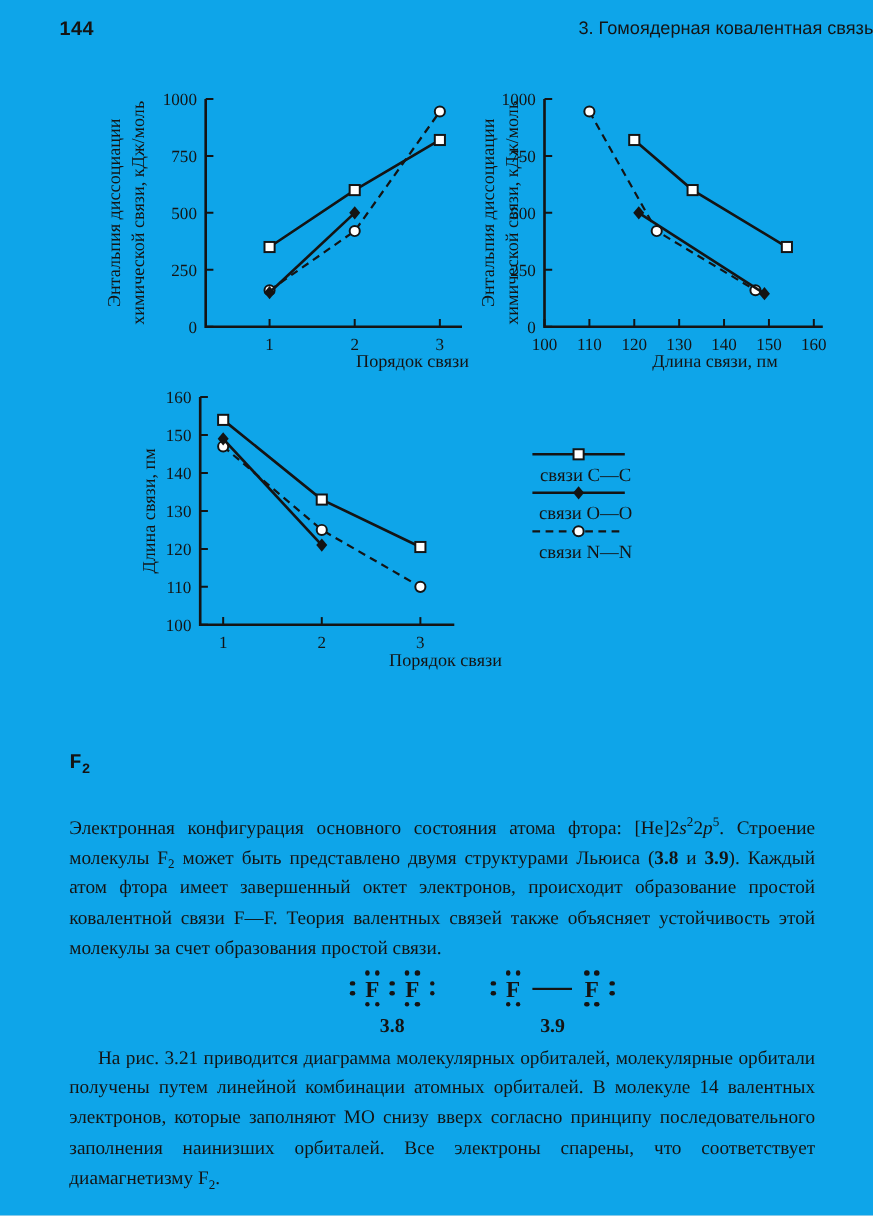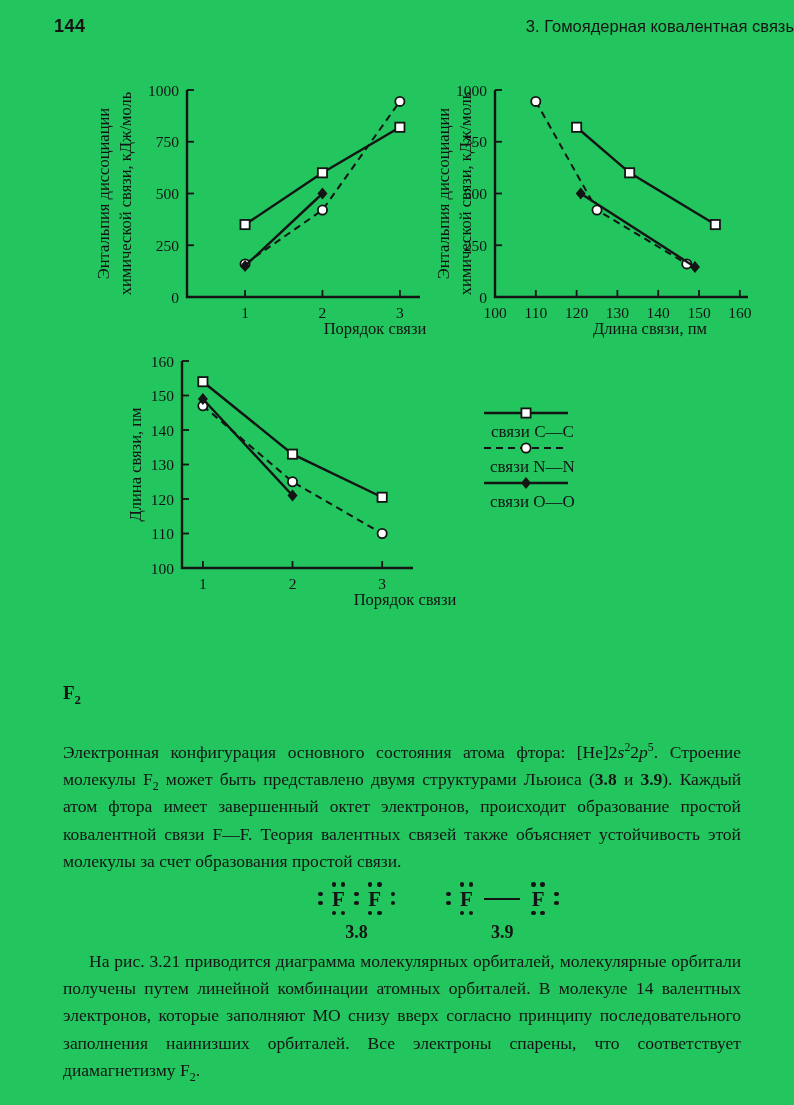--- a/index.html
+++ b/index.html
@@ -1,30 +1,30 @@
 <!DOCTYPE html>
 <html lang="ru"><head>
 <meta charset="utf-8">
 <style>
   html,body{margin:0;padding:0;background:#e8e8e8;}
-  .page{position:relative;width:794px;height:1105px;background:#22c55e;color:#141414;overflow:hidden;
+  .page{position:relative;width:794px;height:1105px;background:#0ea5e9;color:#141414;overflow:hidden;
         font-family:"Liberation Serif","DejaVu Serif",serif;}
   .sans{font-family:"Liberation Sans","DejaVu Sans",sans-serif;}
   .abs{position:absolute;}
   .page-number{left:54px;top:16px;font-size:18px;font-weight:bold;letter-spacing:.5px;}
   .header-title{left:0;top:17px;width:100%;text-align:right;font-size:16.5px;}
   .chart{position:absolute;}
   .figure-legend{left:478px;top:404px;}
   .legend-row{display:flex;align-items:center;height:35px;flex-direction:column;}
   .legend-row svg{flex:0 0 auto;}
   .legend-label{margin-left:12px;font-size:17px;}
   .caption{left:63px;top:626px;width:678px;font-size:15.5px;line-height:21px;
            font-family:"Liberation Sans","DejaVu Sans",sans-serif;}
   .f2-heading{left:63px;top:682px;font-size:19px;font-weight:bold;
-              font-family:Liberation Serif, serif;}
+              font-family:Liberation Mono, monospace;}
   .para{left:63px;top:0;width:678px;font-size:17.5px;line-height:27.2px;}
   .para-1{top:712px;}
   .para-2{top:739px;text-align:justify;}
   .para-3{top:948px;text-align:justify;}
   .para-3 .indent{display:inline-block;width:26px;}
   sub,sup{font-size:68%;line-height:0;}
   
   .lewis{position:absolute;top:882px;}
   .lewis-38{left:318px;}
   .lewis-39{left:446px;}
@@ -159,32 +159,32 @@
   <div class="abs figure-legend">
       <div class="legend-row">
         <svg width="86" height="18">
           <line x1="1" y1="9" x2="85" y2="9" stroke="#141414" stroke-width="2.4"></line>
           <rect x="38.4" y="4.4" width="9.2" height="9.2" fill="#fff" stroke="#141414" stroke-width="1.8"></rect>
         </svg>
         <span class="legend-label">связи C—C</span>
       </div>
       <div class="legend-row">
         <svg width="86" height="18">
+          <line x1="1" y1="9" x2="85" y2="9" stroke="#141414" stroke-width="2.4"></line>
+          <path d="M43 3 L48 9 L43 15 L38 9 Z" fill="#141414"></path>
+        </svg>
+        <span class="legend-label">связи O—O</span>
+      </div>
+      <div class="legend-row">
+        <svg width="86" height="18">
           <line x1="1" y1="9" x2="85" y2="9" stroke="#141414" stroke-width="2" stroke-dasharray="7 5"></line>
           <circle cx="43" cy="9" r="4.6" fill="#fff" stroke="#141414" stroke-width="1.8"></circle>
         </svg>
         <span class="legend-label">связи N—N</span>
       </div>
-      <div class="legend-row">
-        <svg width="86" height="18">
-          <line x1="1" y1="9" x2="85" y2="9" stroke="#141414" stroke-width="2.4"></line>
-          <path d="M43 3 L48 9 L43 15 L38 9 Z" fill="#141414"></path>
-        </svg>
-        <span class="legend-label">связи O—O</span>
-      </div>
     </div>
 
 
   <div class="abs f2-heading"><span>F</span><sub>2</sub></div>
 
   <div class="abs para para-2"><span>Электронная конфигурация основного состояния атома фтора: [He]2</span><span style="font-style: italic;">s</span><sup>2</sup><span>2</span><span style="font-style: italic;">p</span><sup>5</sup><span>. Строение молекулы F</span><sub>2</sub><span> может быть представлено двумя структурами Льюиса (</span><span style="font-weight: bold;">3.8</span><span> и </span><span style="font-weight: bold;">3.9</span><span>). Каждый атом фтора имеет завершенный октет электронов, происходит образование простой ковалентной связи F—F. Теория валентных связей также объясняет устойчивость этой молекулы за счет образования простой связи.</span></div>
 
   <div class="lewis lewis-38">
     <div class="lewis-row">
       <div class="vpair">

